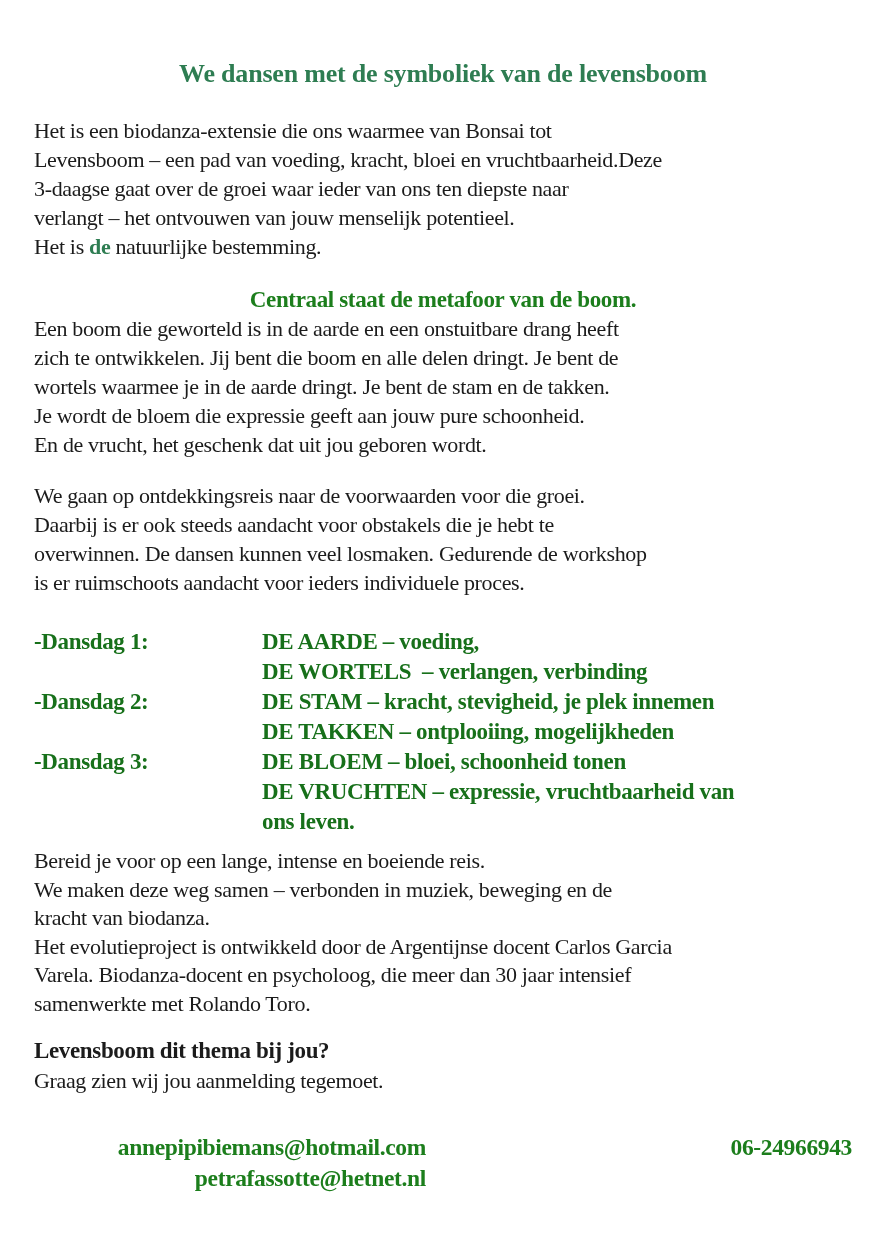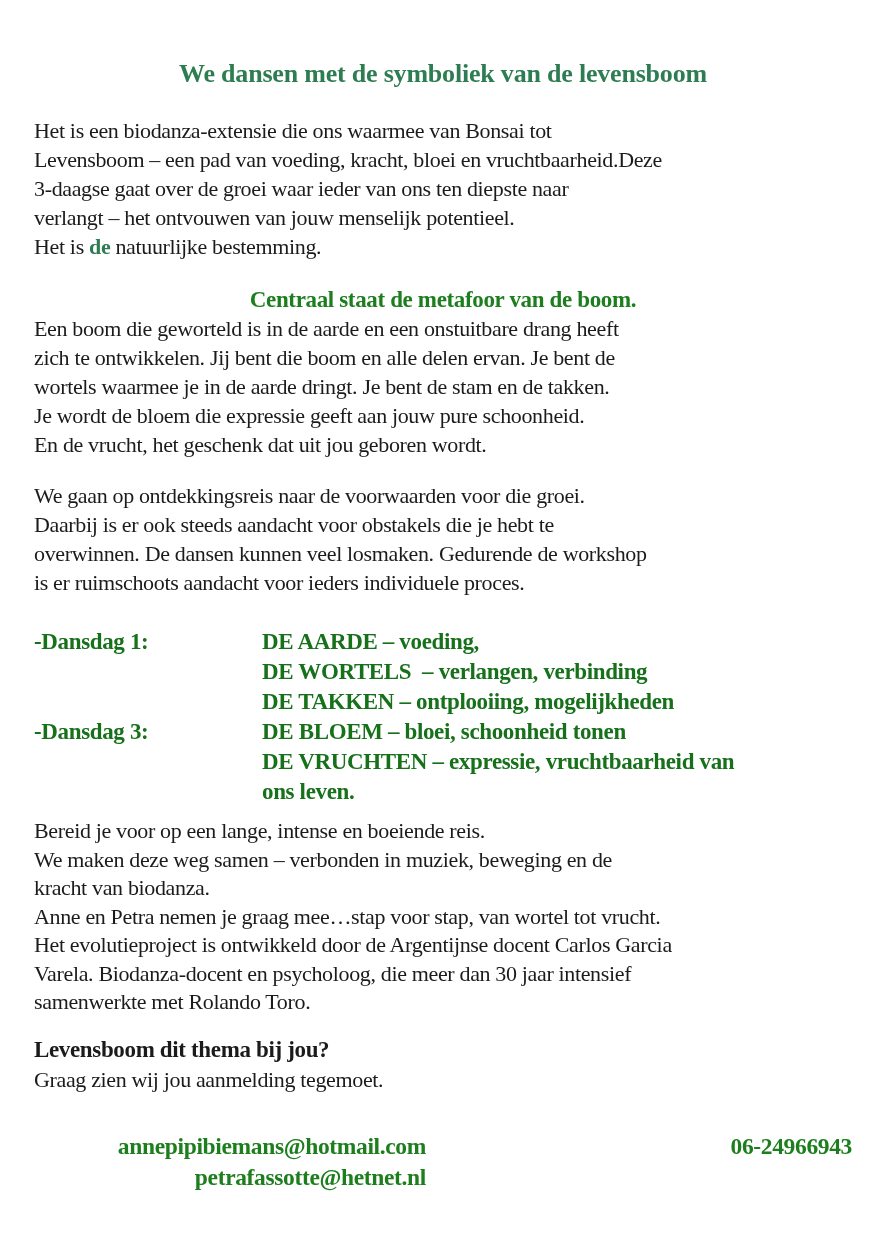--- a/index.html
+++ b/index.html
@@ -114,41 +114,45 @@
       <span class="line">Levensboom – een pad van voeding, kracht, bloei en vruchtbaarheid.Deze</span>
       <span class="line">3-daagse gaat over de groei waar ieder van ons ten diepste naar</span>
       <span class="line">verlangt – het ontvouwen van jouw menselijk potentieel.</span>
       <span class="line"><span>Het is </span><span class="accent-bold">de</span><span> natuurlijke bestemming.</span></span>
     </div>
 
     <div class="green-heading">Centraal staat de metafoor van de boom.</div>
 
     <div class="body-par par2">
       <span class="line">Een boom die geworteld is in de aarde en een onstuitbare drang heeft</span>
-      <span class="line">zich te ontwikkelen. Jij bent die boom en alle delen ervan. Je bent de</span>
+      <span class="line">zich te ontwikkelen. Jij bent die boom en alle delen dringt. Je bent de</span>
       <span class="line">wortels waarmee je in de aarde dringt. Je bent de stam en de takken.</span>
       <span class="line">Je wordt de bloem die expressie geeft aan jouw pure schoonheid.</span>
       <span class="line">En de vrucht, het geschenk dat uit jou geboren wordt.</span>
     </div>
 
     <div class="body-par par3">
       <span class="line">We gaan op ontdekkingsreis naar de voorwaarden voor die groei.</span>
       <span class="line">Daarbij is er ook steeds aandacht voor obstakels die je hebt te</span>
       <span class="line">overwinnen. De dansen kunnen veel losmaken. Gedurende de workshop</span>
       <span class="line">is er ruimschoots aandacht voor ieders individuele proces.</span>
     </div>
 
     <div class="schedule">
       <div class="sched-row">
         <span class="sched-label">-Dansdag 1:</span>
         <span class="sched-text">DE AARDE – voeding,</span>
       </div>
       <div class="sched-row">
         <span class="sched-label"></span>
         <span class="sched-text">DE WORTELS  – verlangen, verbinding</span>
+      </div>
+      <div class="sched-row">
+        <span class="sched-label">-Dansdag 2:</span>
+        <span class="sched-text">DE STAM – kracht, stevigheid, je plek innemen</span>
       </div>
       <div class="sched-row">
         <span class="sched-label"></span>
         <span class="sched-text">DE TAKKEN – ontplooiing, mogelijkheden</span>
       </div>
       <div class="sched-row">
         <span class="sched-label">-Dansdag 3:</span>
         <span class="sched-text">DE BLOEM – bloei, schoonheid tonen</span>
       </div>
       <div class="sched-row">
@@ -158,21 +162,20 @@
       <div class="sched-row">
         <span class="sched-label"></span>
         <span class="sched-text">ons leven.</span>
       </div>
     </div>
 
     <div class="body-par par4">
       <span class="line">Bereid je voor op een lange, intense en boeiende reis.</span>
       <span class="line">We maken deze weg samen – verbonden in muziek, beweging en de</span>
       <span class="line">kracht van biodanza.</span>
-      <span class="line">Anne en Petra nemen je graag mee…stap voor stap, van wortel tot vrucht.</span>
       <span class="line">Het evolutieproject is ontwikkeld door de Argentijnse docent Carlos Garcia</span>
       <span class="line">Varela. Biodanza-docent en psycholoog, die meer dan 30 jaar intensief</span>
       <span class="line">samenwerkte met Rolando Toro.</span>
     </div>
 
     <div class="closing-question">Levensboom dit thema bij jou?</div>
     <div class="closing-line">Graag zien wij jou aanmelding tegemoet.</div>
 
     <div class="contact">
       <div class="contact-row">

